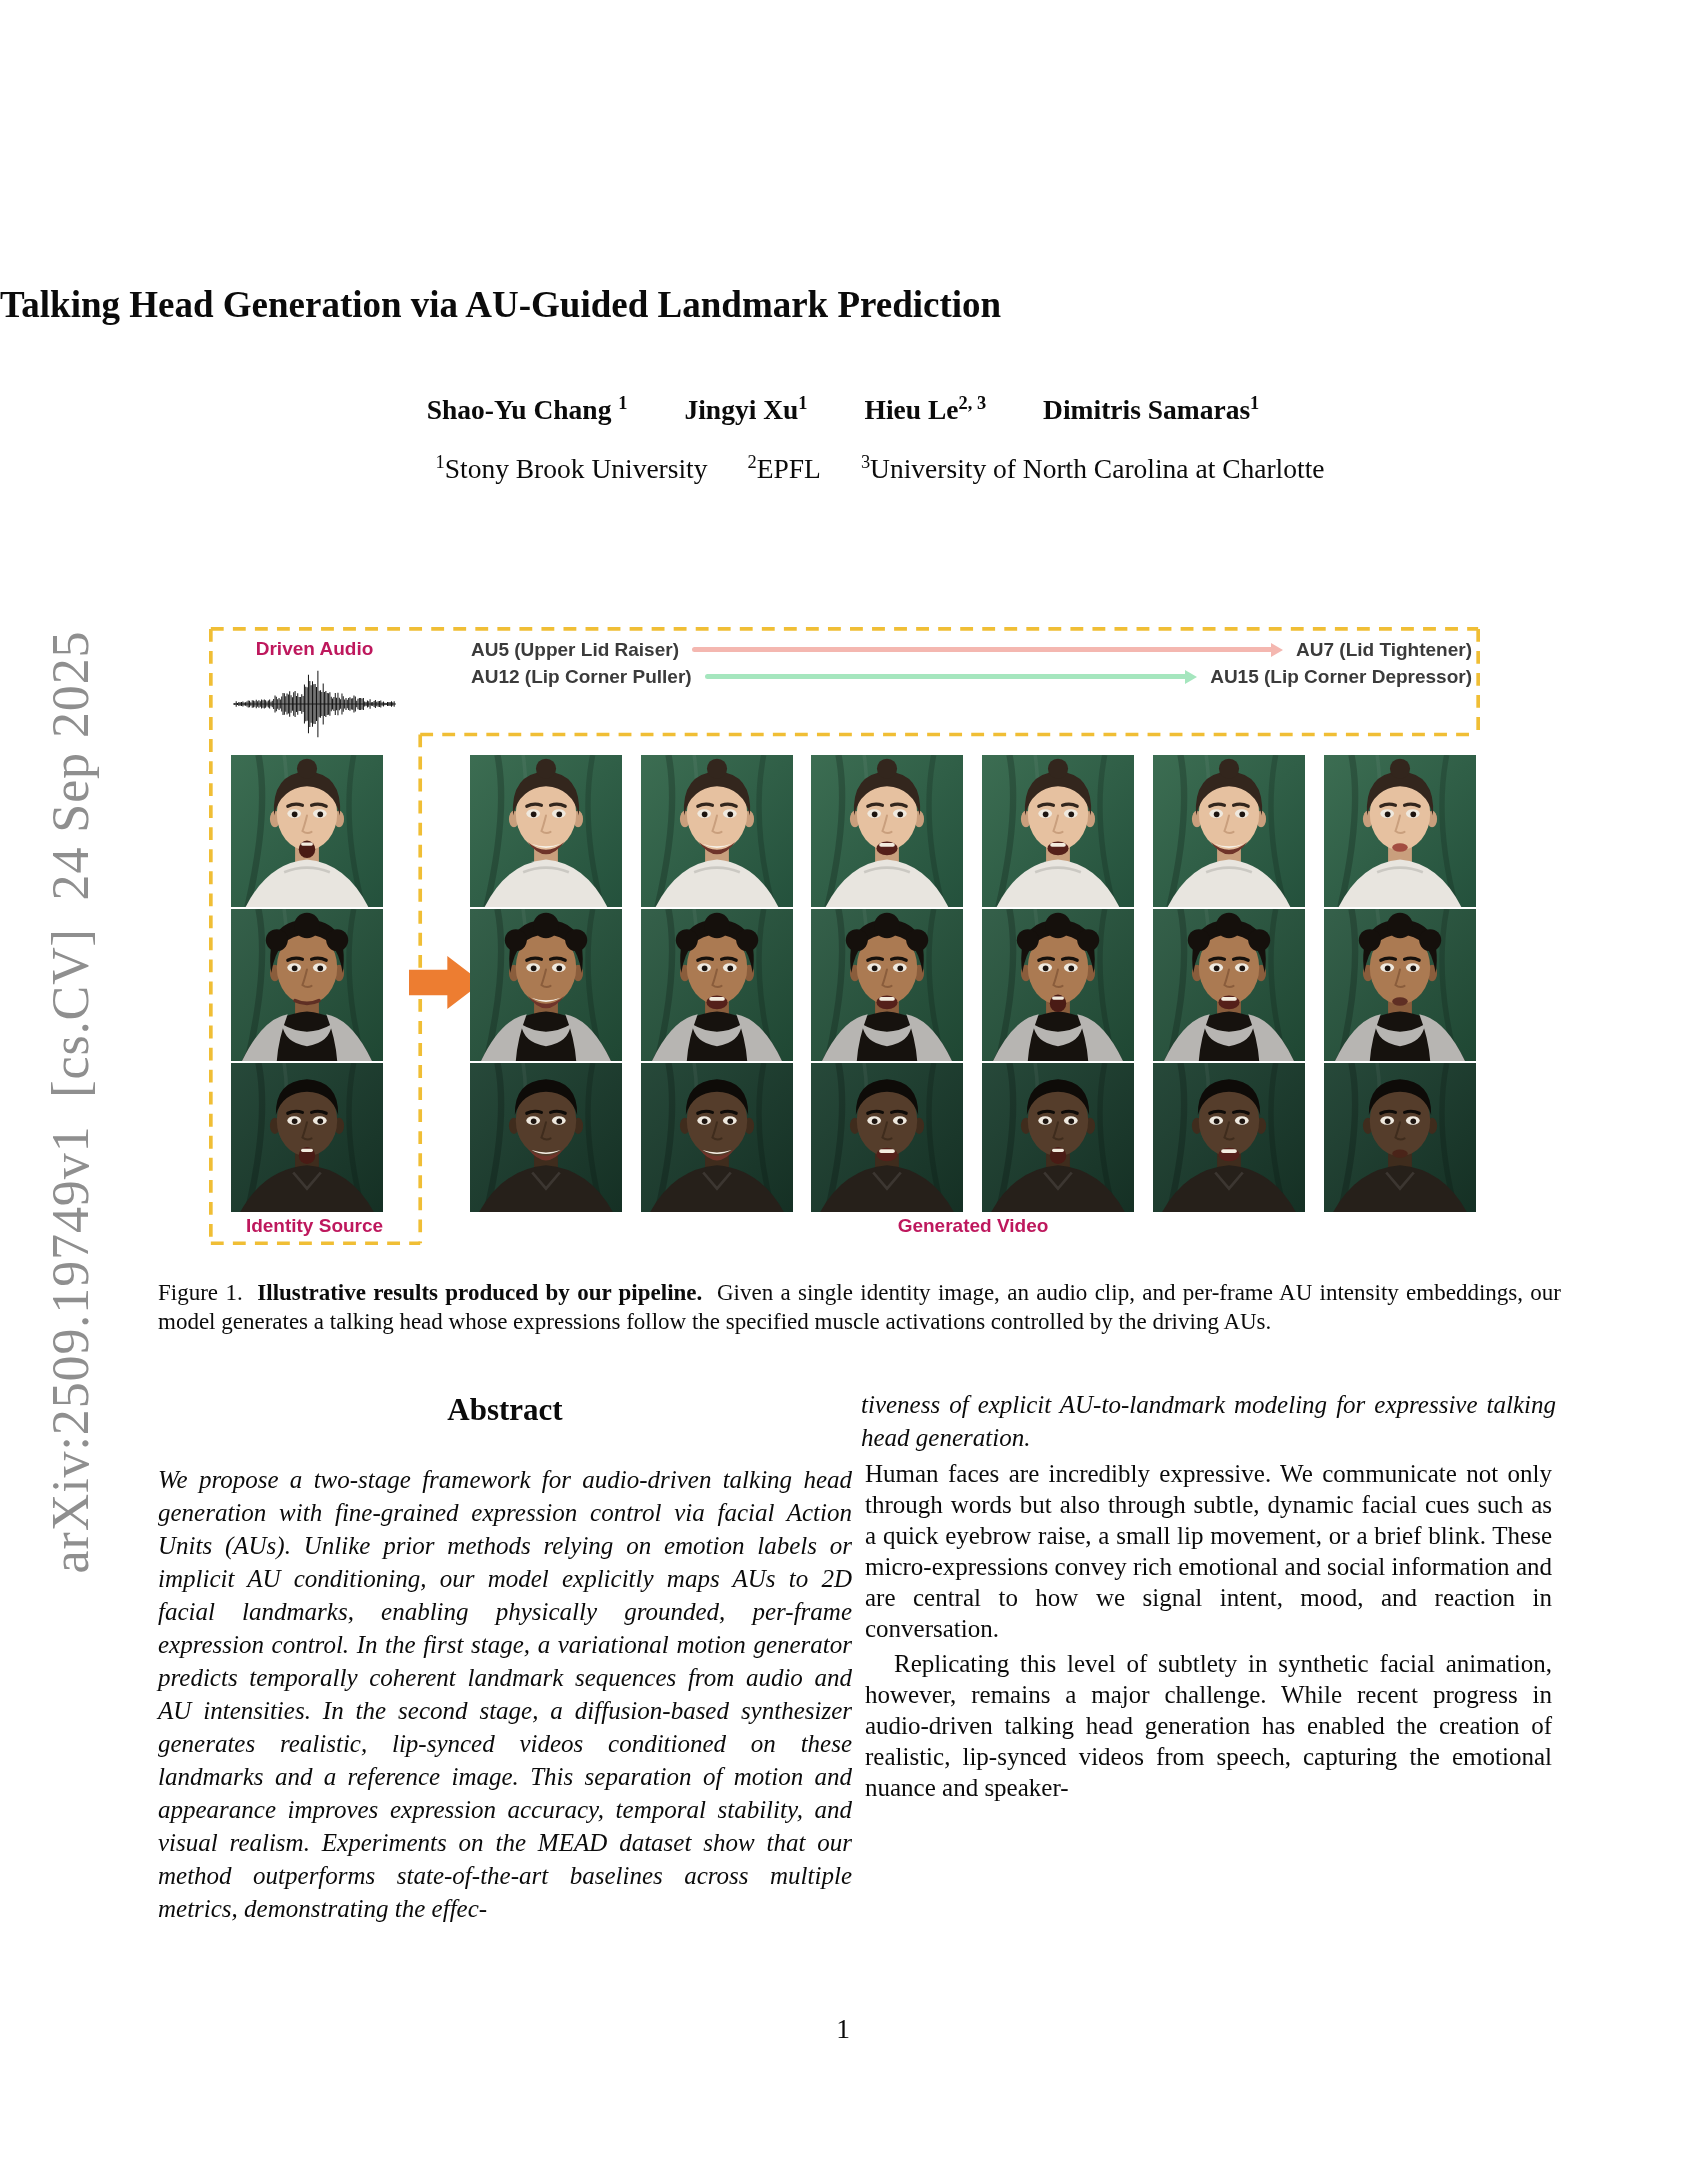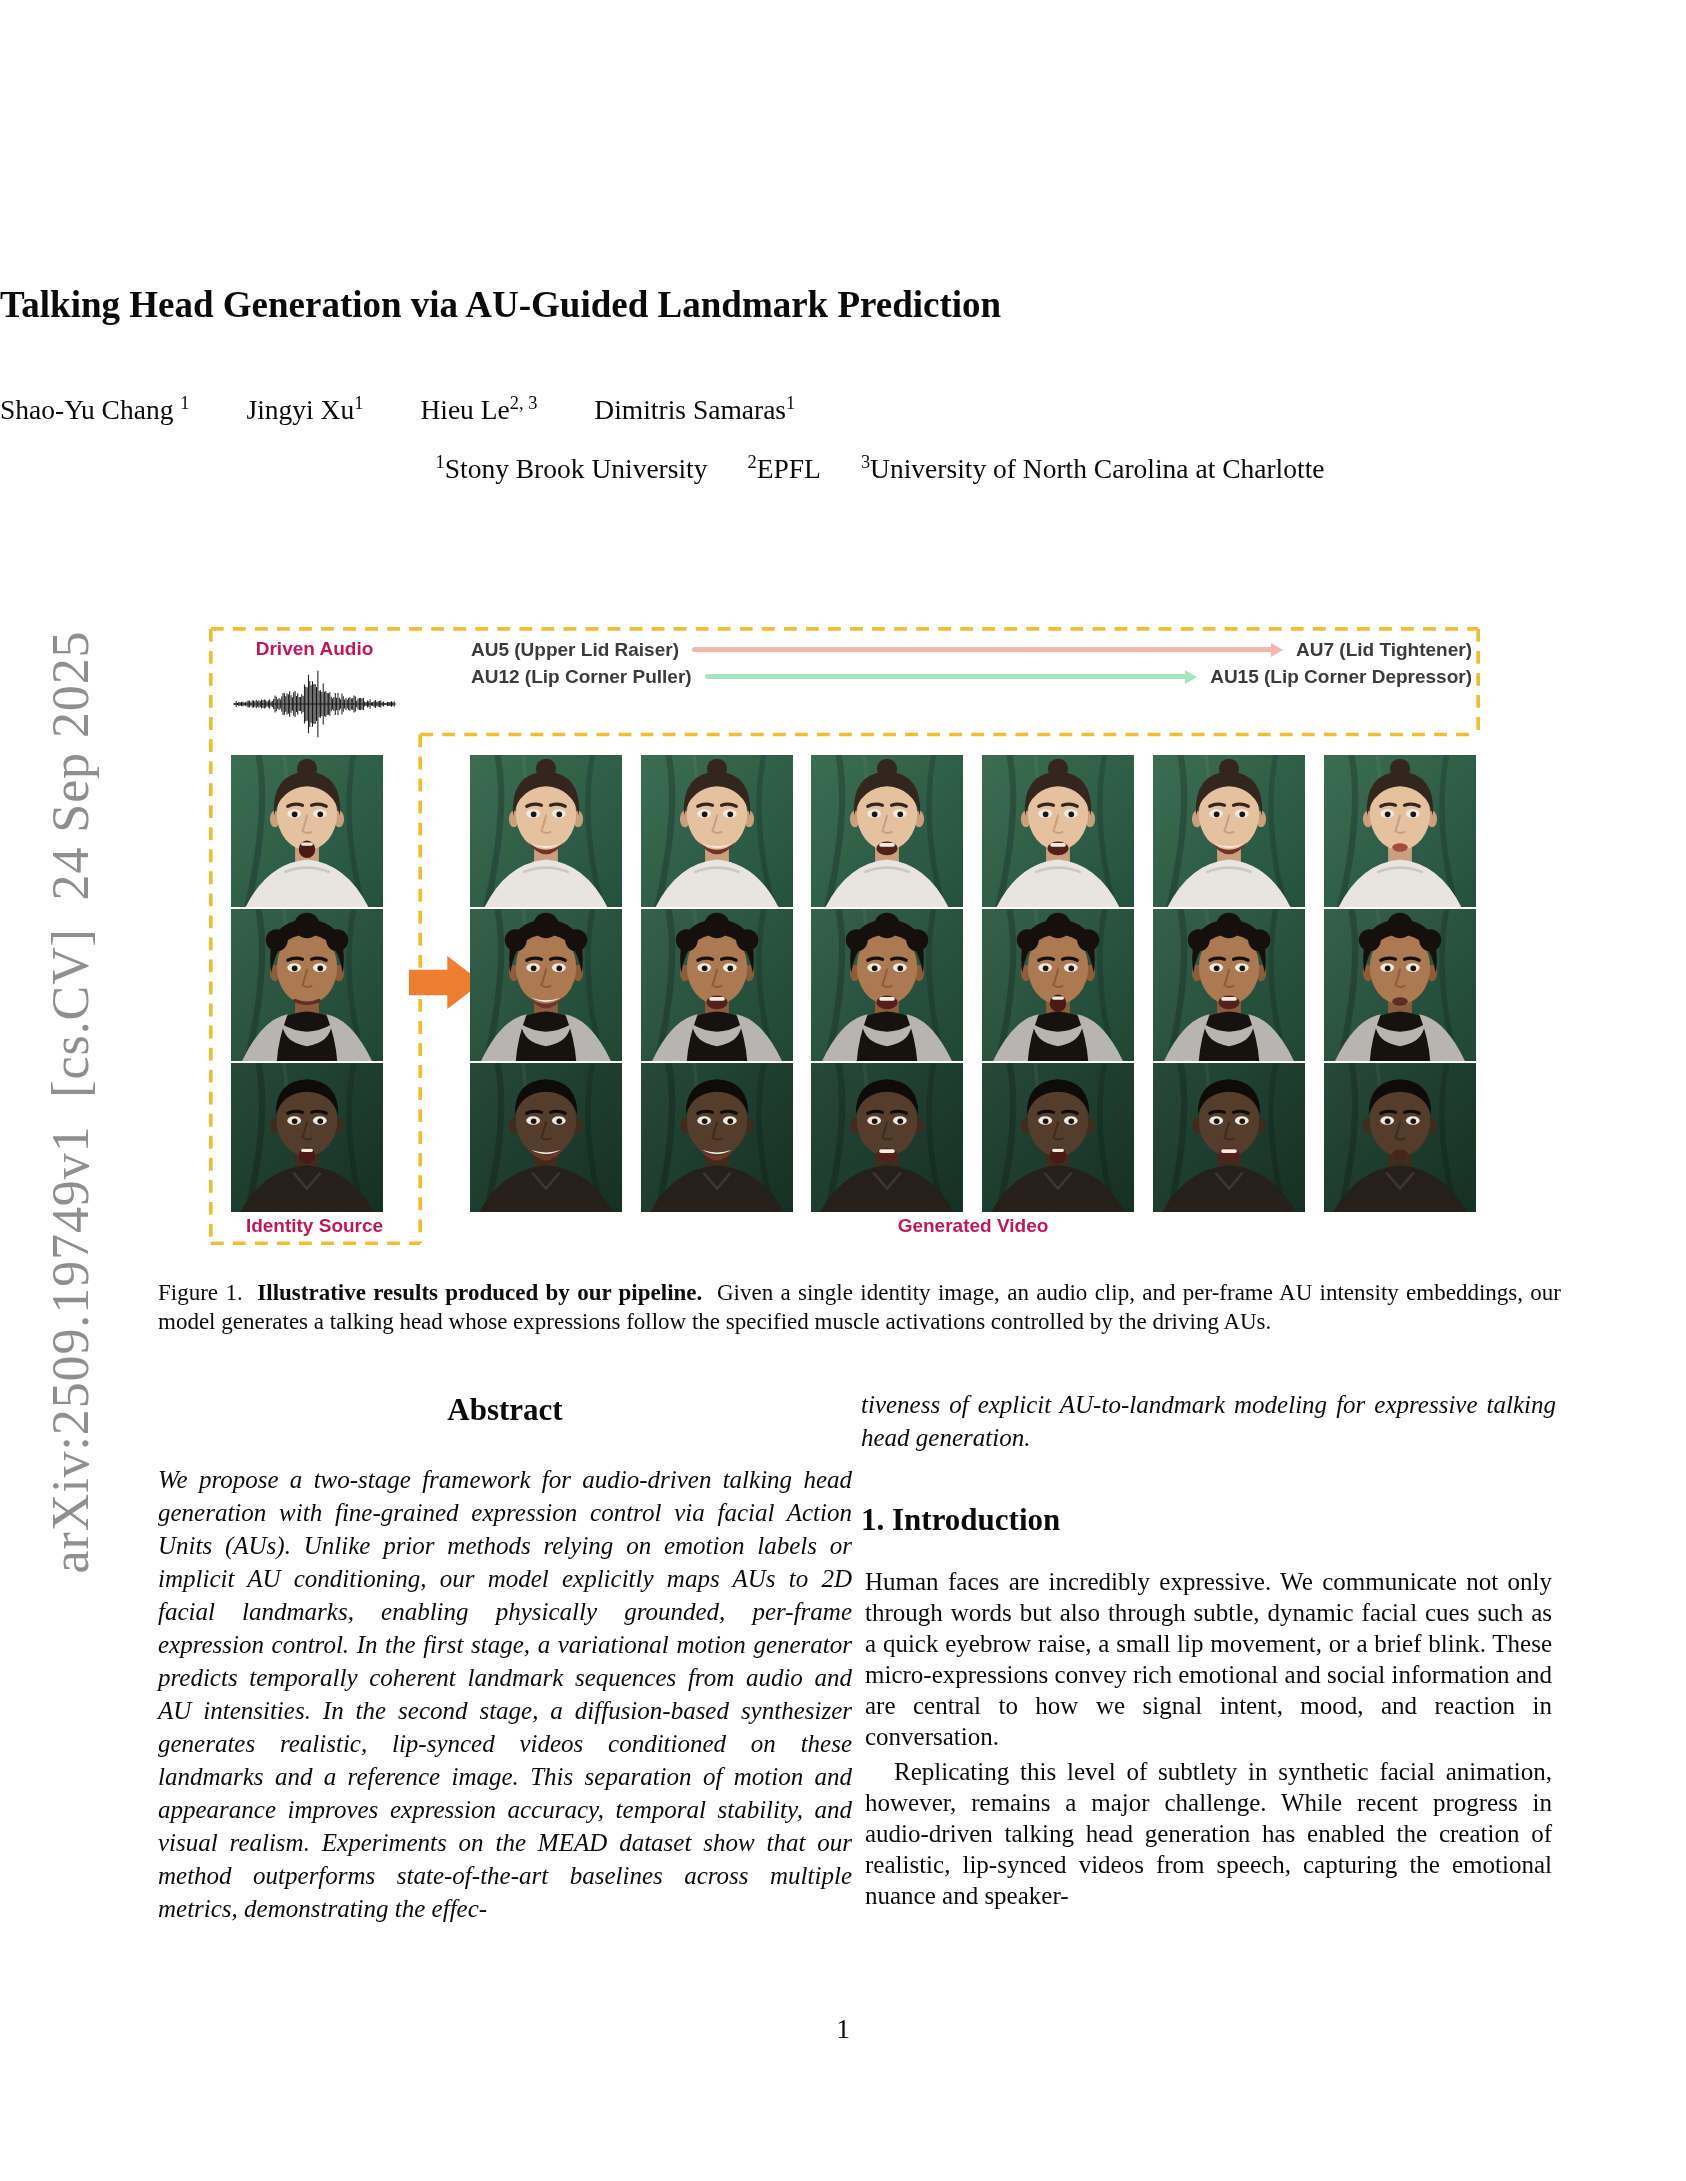--- a/index.html
+++ b/index.html
@@ -14,21 +14,21 @@
     transform:translate(-50%,-50%) rotate(-90deg);
     white-space:pre;font-size:52px;color:#8f8f8f;letter-spacing:0.9px;
   }
   
   .title{
     position:absolute;left:0;top:283px;width:100%;text-align:left;
     font-size:37px;font-weight:bold;
   }
   .authors{
     position:absolute;left:0;top:393px;width:100%;
-    display:flex;gap:57px;font-size:27.5px;
+    display:flex;justify-content:center;gap:57px;font-size:27.5px;font-weight:bold;
   }
   .affils{
     position:absolute;left:0;top:452px;width:100%;
     display:flex;justify-content:center;gap:40px;font-size:27.5px;padding-left:37px;
   }
   sup{font-size:18.4px;}
   
   #figure{position:absolute;left:209px;top:627px;width:1271px;height:620px;}
   #dash-overlay{position:absolute;left:0;top:0;width:1271px;height:620px;}
   .dash{fill:none;stroke:#F0BE35;stroke-width:4;stroke-dasharray:14 10;}
@@ -928,19 +928,18 @@
   <span>Given a single identity image, an audio clip, and per-frame AU intensity embeddings, our model generates a talking head whose expressions follow the specified muscle activations controlled by the driving AUs.</span>
 </div>
 
 <div class="col-left">
   <div class="abstract-h">Abstract</div>
   <p class="abstract-body">We propose a two-stage framework for audio-driven talking head generation with fine-grained expression control via facial Action Units (AUs). Unlike prior methods relying on emotion labels or implicit AU conditioning, our model explicitly maps AUs to 2D facial landmarks, enabling physically grounded, per-frame expression control. In the first stage, a variational motion generator predicts temporally coherent landmark sequences from audio and AU intensities. In the second stage, a diffusion-based synthesizer generates realistic, lip-synced videos conditioned on these landmarks and a reference image. This separation of motion and appearance improves expression accuracy, temporal stability, and visual realism. Experiments on the MEAD dataset show that our method outperforms state-of-the-art baselines across multiple metrics, demonstrating the effec-</p>
 </div>
 
 <div class="col-right">
   <p class="abstract-body">tiveness of explicit AU-to-landmark modeling for expressive talking head generation.</p>
-  <div class="section-h">1. Introduction</div>
   <p class="body-par">Human faces are incredibly expressive. We communicate not only through words but also through subtle, dynamic facial cues such as a quick eyebrow raise, a small lip movement, or a brief blink. These micro-expressions convey rich emotional and social information and are central to how we signal intent, mood, and reaction in conversation.</p>
   <p class="body-par indent">Replicating this level of subtlety in synthetic facial animation, however, remains a major challenge. While recent progress in audio-driven talking head generation has enabled the creation of realistic, lip-synced videos from speech, capturing the emotional nuance and speaker-</p>
 </div>
 
 <div class="pageno">1</div>
 
 
 </body></html>

